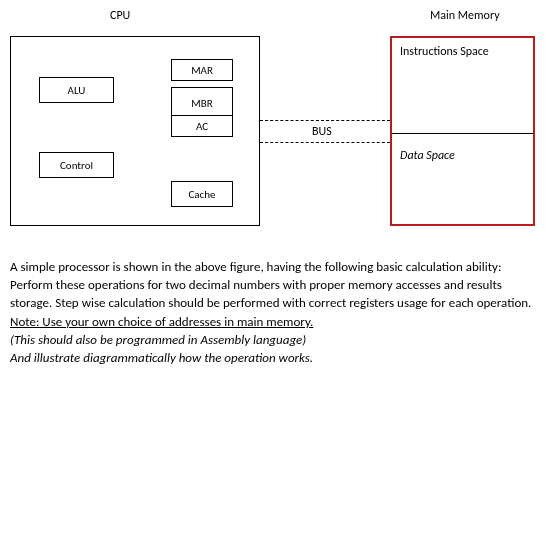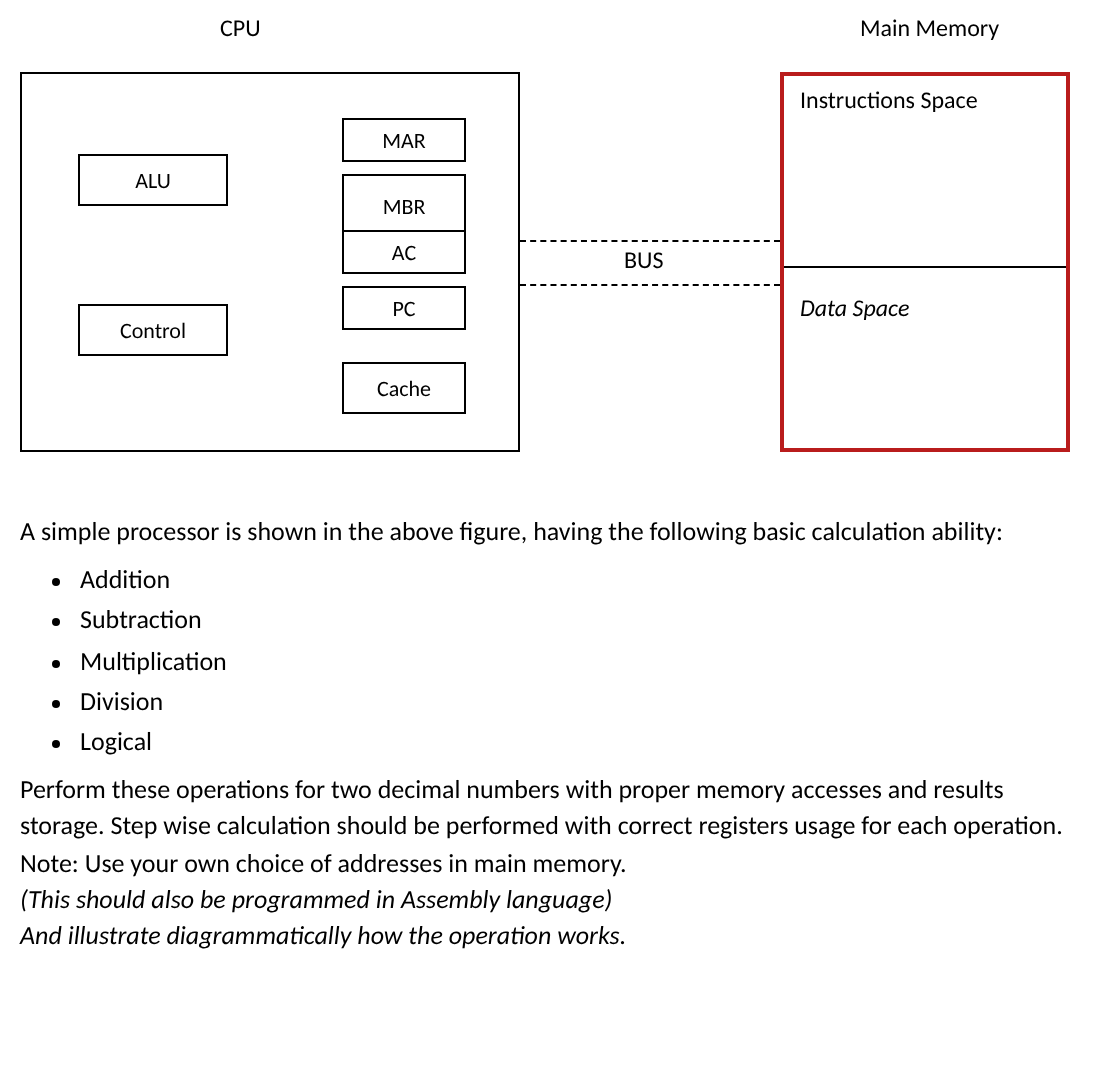--- a/index.html
+++ b/index.html
@@ -111,21 +111,21 @@
   }
   .body-text p { margin: 0 0; }
   ul.ops {
     margin: 6px 0 6px 30px;
     padding: 0;
   }
   ul.ops li {
     margin: 2px 0;
     font-size: 13px;
   }
-  .note-underline { }
+  .note-underline { text-decoration: underline; }
   .italic-blue {
     color: #000000;
     font-style: italic;
     margin: 10px 0 4px 0;
   }
 </style>
 </head>
 <body>
 
 <div class="page">
@@ -133,43 +133,35 @@
   <div class="diagram">
     <div class="label-cpu">CPU</div>
     <div class="label-mem">Main Memory</div>
 
     <div class="cpu-box">
       <div class="small-box alu">ALU</div>
       <div class="small-box ctrl">Control</div>
       <div class="small-box mar">MAR</div>
       <div class="small-box mbr">MBR</div>
       <div class="small-box ac">AC</div>
-      <div class="small-box pc">PC</div>
       <div class="small-box cache">Cache</div>
     </div>
 
     <div class="bus-line bus-top"></div>
     <div class="bus-line bus-bot"></div>
     <div class="bus-label">BUS</div>
 
     <div class="mem-box">
       <div class="mem-top">Instructions Space</div>
       <div class="mem-divider"></div>
       <div class="mem-bottom">Data Space</div>
     </div>
   </div>
 
   <div class="body-text">
     <p>A simple processor is shown in the above figure, having the following basic calculation ability:</p>
-    <ul class="ops">
-      <li>Addition</li>
-      <li>Subtraction</li>
-      <li>Multiplication</li>
-      <li>Division</li>
-      <li>Logical</li>
-    </ul>
     <p>Perform these operations for two decimal numbers with proper memory accesses and results storage. Step wise calculation should be performed with correct registers usage for each operation.</p>
     <p><span class="note-underline">Note: Use your own choice of addresses in main memory.</span></p>
     <p class="italic-blue">(This should also be programmed in Assembly language)</p>
     <p class="italic-blue">And illustrate diagrammatically how the operation works.</p>
   </div>
 
 </div>
 
 </body></html>

